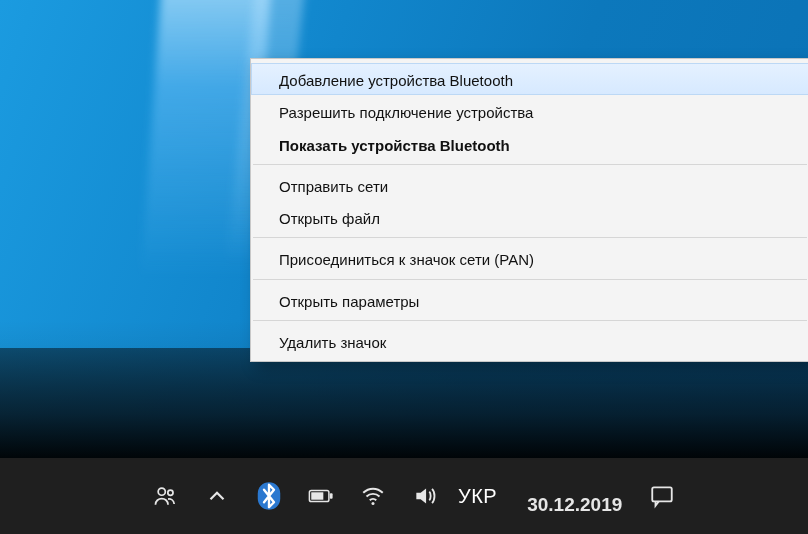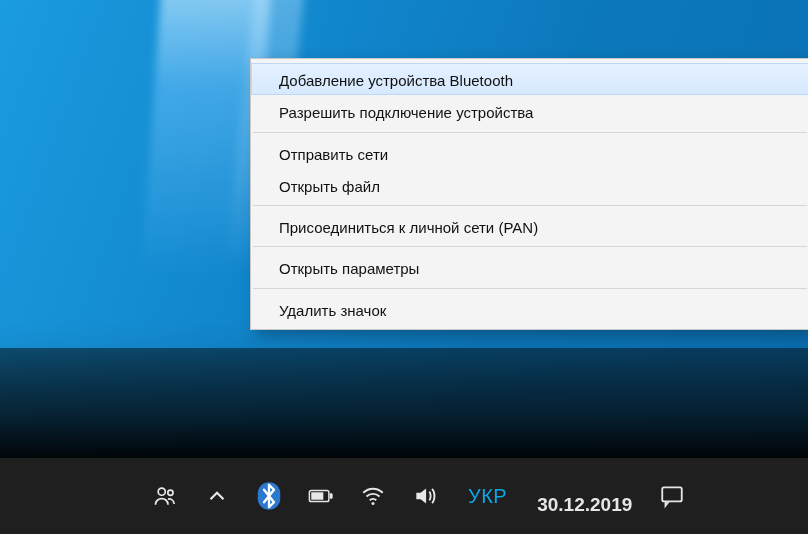--- a/index.html
+++ b/index.html
@@ -84,21 +84,21 @@
   }
   .tray-icon {
     width: 30px; height: 30px;
     display: flex; align-items: center; justify-content: center;
     color: #e6e6e6;
   }
   .tray-icon svg { width: 26px; height: 26px; display: block; }
   .tray-icon.bluetooth svg { width: 30px; height: 30px; }
   .tray-icon.bluetooth .bt-fill { fill: #2a78d0; }
 
-  .lang { font-size: 20px; color: #0ea5e9; margin-left: 28px; letter-spacing: 0.5px; }
+  .lang { font-size: 20px; color: #ffffff; margin-left: 18px; letter-spacing: 0.5px; }
   .clock {
     margin-left: 30px;
     text-align: center;
     font-size: 19px;
     line-height: 1.15;
     color: #e6e6e6;
     font-weight: bold;
   }
   .clock .time-row { height: 18px; overflow: hidden; filter: blur(2px); opacity: .5; }
   .notif-icon {
@@ -115,25 +115,26 @@
 
 <div class="desktop">
   <div class="light-shaft"></div>
   <div class="light-shaft secondary"></div>
   <div class="dark-band"></div>
 </div>
 
 <div class="context-menu" id="context-menu">
     <div class="menu-item highlighted"><span>Добавление устройства Bluetooth</span></div>
     <div class="menu-item"><span>Разрешить подключение устройства</span></div>
+    <div class="menu-item bold"><span>Показать устройства Bluetooth</span></div>
     <div class="menu-sep"></div>
     <div class="menu-item"><span>Отправить сети</span></div>
     <div class="menu-item"><span>Открыть файл</span></div>
     <div class="menu-sep"></div>
-    <div class="menu-item"><span>Присоединиться к личной сети (PAN)</span></div>
+    <div class="menu-item"><span>Присоединиться к значок сети (PAN)</span></div>
     <div class="menu-sep"></div>
     <div class="menu-item"><span>Открыть параметры</span></div>
     <div class="menu-sep"></div>
     <div class="menu-item"><span>Удалить значок</span></div>
   </div>
 
 <div class="taskbar">
   <div class="taskbar-left-gap"></div>
 
   <div class="tray">

